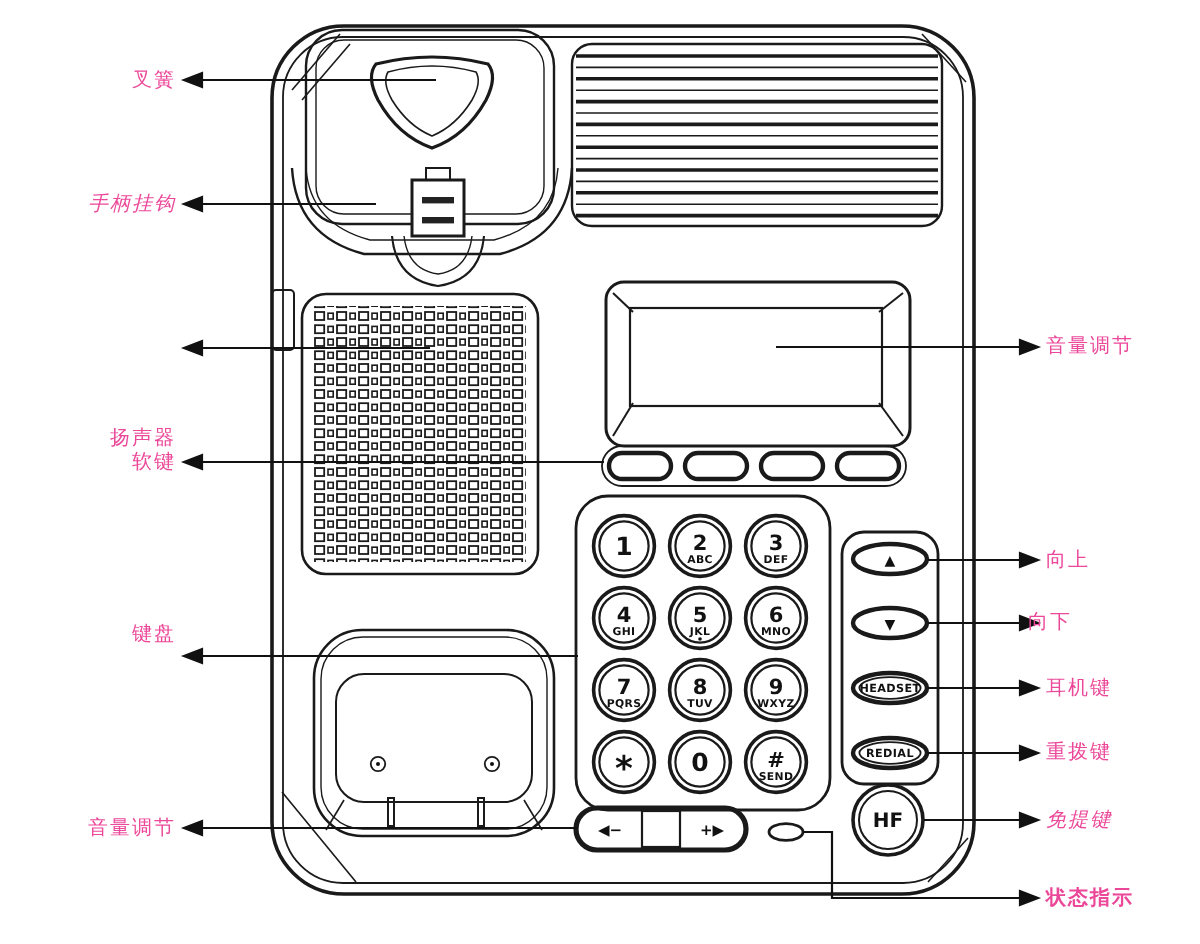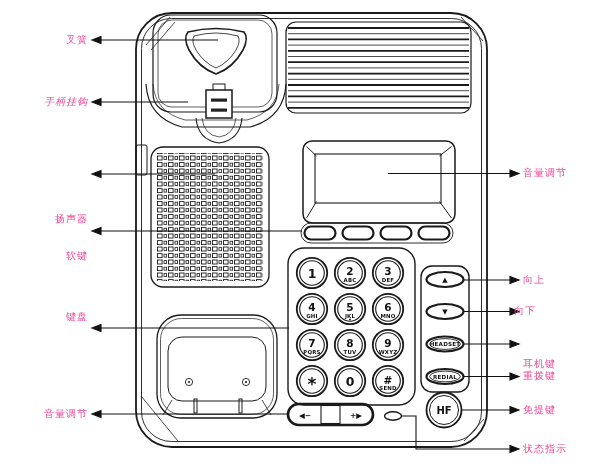--- a/index.html
+++ b/index.html
@@ -268,25 +268,25 @@
     <line x1="462" y1="410" x2="511" y2="410"></line>  
         <polygon points="519,410 510,406.6 510,413.4"></polygon>
     <polyline points="401.5,416 416,416 416,449 511,449" fill="none"></polyline>
         <polygon points="519,449 510,445.6 510,452.4"></polygon>
   </g>
 </svg>
 
 <div class="callout left" style="top:40px;  right:512px;">叉簧</div>
 <div class="callout left" style="top:102px; right:512px;font-style:italic;">手柄挂钩</div>
 <div class="callout left" style="top:179px; right:512px;margin-top:40px;">扬声器</div>
-<div class="callout left" style="top:231px; right:512px;margin-top:25px;">软键</div>
+<div class="callout left" style="top:231px; right:512px;">软键</div>
 <div class="callout left" style="top:317px; right:512px;">键盘</div>
 <div class="callout left" style="top:414px; right:512px;margin-left:36px;">音量调节</div>
 
 <div class="callout" style="top:173px; left:523px;">音量调节</div>
 <div class="callout" style="top:280px; left:523px;">向上</div>
 <div class="callout" style="top:311px; left:514px;">向下</div>
-<div class="callout" style="top:364px; left:523px;">耳机键</div>
+<div class="callout" style="top:344px; left:523px;">耳机键</div>
 <div class="callout" style="top:376px; left:523px;font-family:Liberation Mono, monospace;">重拨键</div>
-<div class="callout" style="top:410px; left:523px;">免提键</div>
-<div class="callout" style="top:449px; left:523px;">状态指示</div>
+<div class="callout" style="top:410px; left:523px;font-style:italic;">免提键</div>
+<div class="callout" style="top:449px; left:523px;font-weight:bold;">状态指示</div>
 
 </div>
 
 </body></html>

